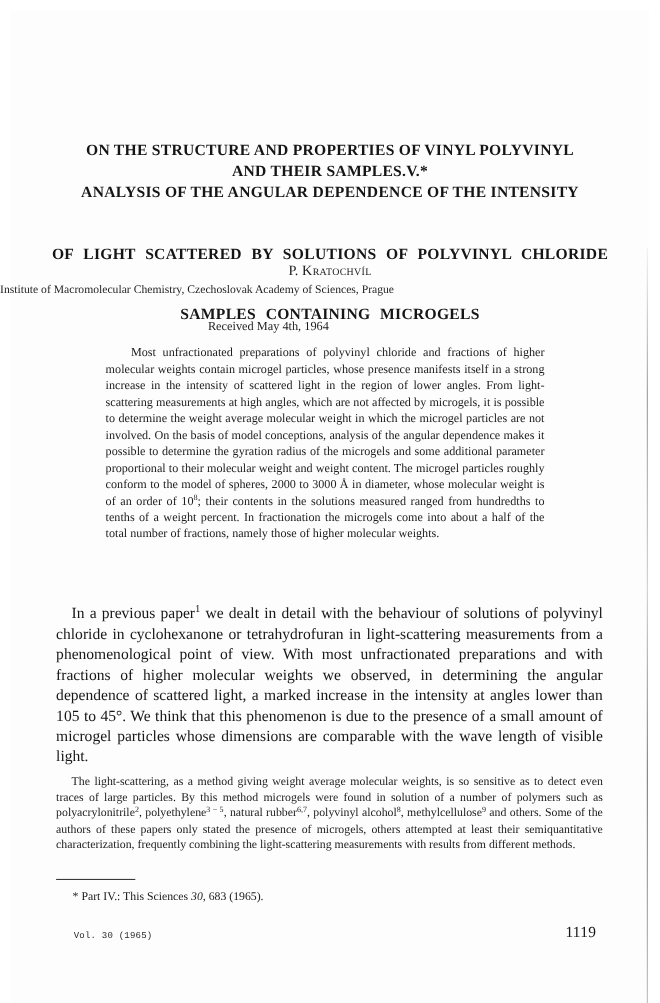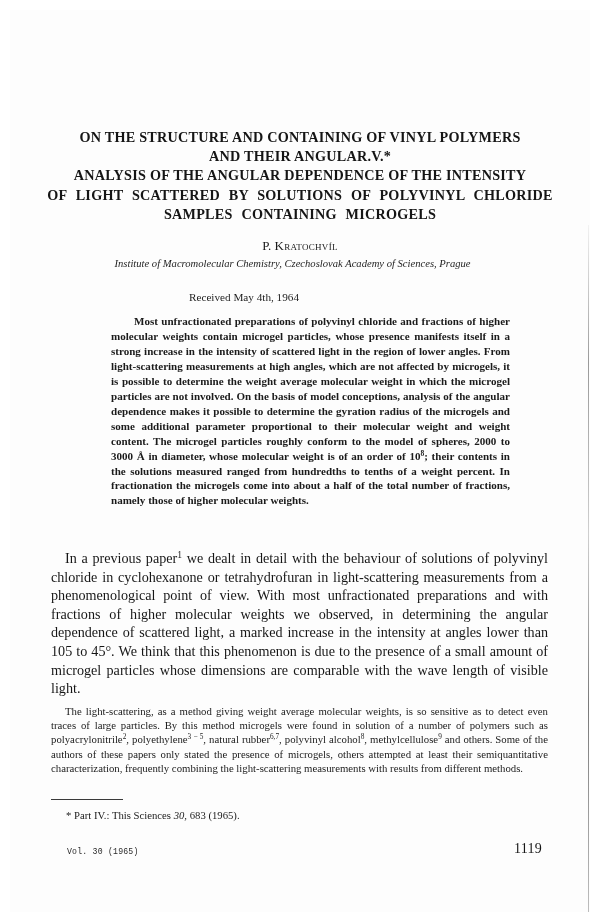--- a/index.html
+++ b/index.html
@@ -33,62 +33,59 @@
       width: 520px;
       text-align: center;
       font-family: "Liberation Serif", serif;
       font-weight: bold;
       font-size: 14.2px;
       line-height: 19.2px;
       letter-spacing: 0.25px;
       color: #151515;
     }
     .title .line { display: block; white-space: nowrap; }
-    .title .spaced { word-spacing: 5px; }
+    .title .spaced { word-spacing: 5px; margin-top: 36px; }
     .author {
       position: absolute;
       left: 0; top: 238px;
       width: 600px;
       text-align: center;
       font-size: 13px;
       line-height: 16px;
       color: #1a1a1a;
     }
     .author .initial { font-size: 13px; }
     .author .sc { font-variant: small-caps; letter-spacing: 0.3px; margin-top: 24px; }
     .affiliation {
       position: absolute;
       left: 0; top: 257px;
       width: 585px;
-      text-align: center;
-      font-style: italic;
       font-size: 10.6px;
       line-height: 14px;
       color: #1e1e1e;
     }
     .received {
       position: absolute;
       left: 0; top: 290px;
       width: 488px;
       text-align: center;
       font-size: 11.2px;
       line-height: 14px;
       color: #1e1e1e;
     }
     .abstract {
       position: absolute;
-      left: 111px; top: 314px;
+      left: 96px; top: 314px;
       width: 399px;
       font-size: 11.05px;
       line-height: 14.95px;
       text-align: justify;
       color: #1b1b1b;
       margin: 0;
       text-indent: 23px;
-      font-weight: bold;
     }
     .body-para {
       position: absolute;
       left: 51px; top: 549px;
       width: 497px;
       font-size: 14.15px;
       line-height: 18.6px;
       text-align: justify;
       margin: 0;
       text-indent: 14px;
@@ -140,22 +137,22 @@
       letter-spacing: 0.3px;
     }
   </style>
 </head>
 <body>
 
 <div class="page"></div>
 <div class="scan-edge"></div>
 
 <div class="title">
-  <span class="line">ON THE STRUCTURE AND CONTAINING OF VINYL POLYMERS</span>
-  <span class="line">AND THEIR ANGULAR.V.*</span>
+  <span class="line">ON THE STRUCTURE AND PROPERTIES OF VINYL POLYVINYL</span>
+  <span class="line">AND THEIR SAMPLES.V.*</span>
   <span class="line">ANALYSIS OF THE ANGULAR DEPENDENCE OF THE INTENSITY</span>
   <span class="line spaced">OF LIGHT SCATTERED BY SOLUTIONS OF POLYVINYL CHLORIDE</span>
   <span class="line spaced">SAMPLES CONTAINING MICROGELS</span>
 </div>
 
 <div class="author"><span class="initial">P. </span><span class="sc">Kratochvíl</span></div>
 
 <div class="affiliation">Institute of Macromolecular Chemistry, Czechoslovak Academy of Sciences, Prague</div>
 
 <div class="received">Received May 4th, 1964</div>

